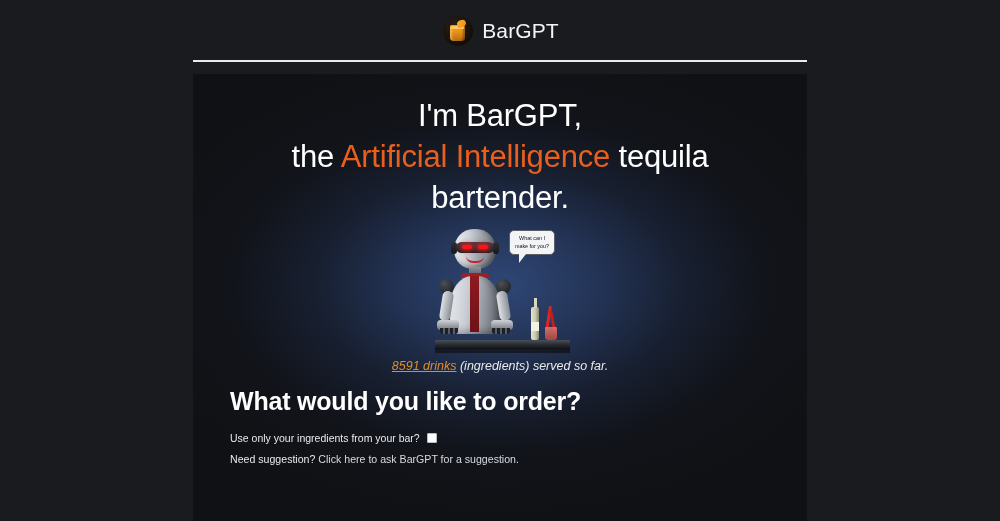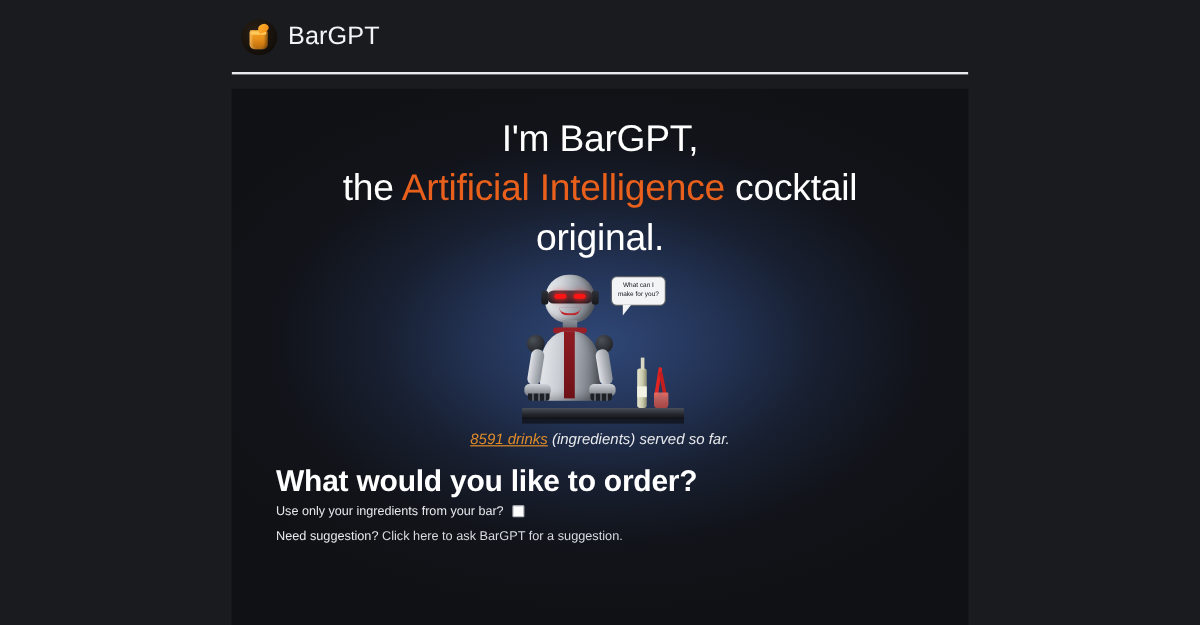--- a/index.html
+++ b/index.html
@@ -33,21 +33,21 @@
     background: #1a1b1f;
     overflow: hidden;
   }
 
   
   .site-header {
     position: relative;
     height: 61px;
     display: flex;
     align-items: center;
-    justify-content: space-between;
+    justify-content: center;
     padding: 0 6px 0 8px;
     z-index: 5;
     gap: 44px;
   }
 
   .brand {
     display: flex;
     align-items: center;
     gap: 9px;
     cursor: pointer;
@@ -435,21 +435,21 @@
     margin-top: 14px;
     padding: 0 37px;
   }
   .order-title {
     font-size: 25px;
     font-weight: 700;
     color: #ffffff;
     letter-spacing: -.2px;
   }
   .ingredients-row {
-    margin-top: 4px;
+    margin-top: 16px;
     display: flex;
     align-items: center;
     gap: 7px;
     font-size: 10.5px;
     color: #e7e9ec;
   }
   .ingredients-box {
     width: 10px;
     height: 10px;
     background: #ffffff;
@@ -500,22 +500,22 @@
         </span>
         <span class="brand-name">BarGPT</span>
       </div>
     </div>
     <div class="header-rule"></div>
 
     <div class="hero">
 
       <div class="headline">
         <span>I'm BarGPT,</span><br>
-        <span>the </span><span class="ai">Artificial Intelligence</span><span> cocktail</span><br>
-        <span>original.</span>
+        <span>the </span><span class="ai">Artificial Intelligence</span><span> tequila</span><br>
+        <span>bartender.</span>
       </div>
 
       <div class="mascot-wrap">
         <div class="mascot">
 
           <div class="bubble">What can I make for you?</div>
 
           <div class="r-head">
             <span class="r-ear l"></span>
             <span class="r-ear r"></span>

